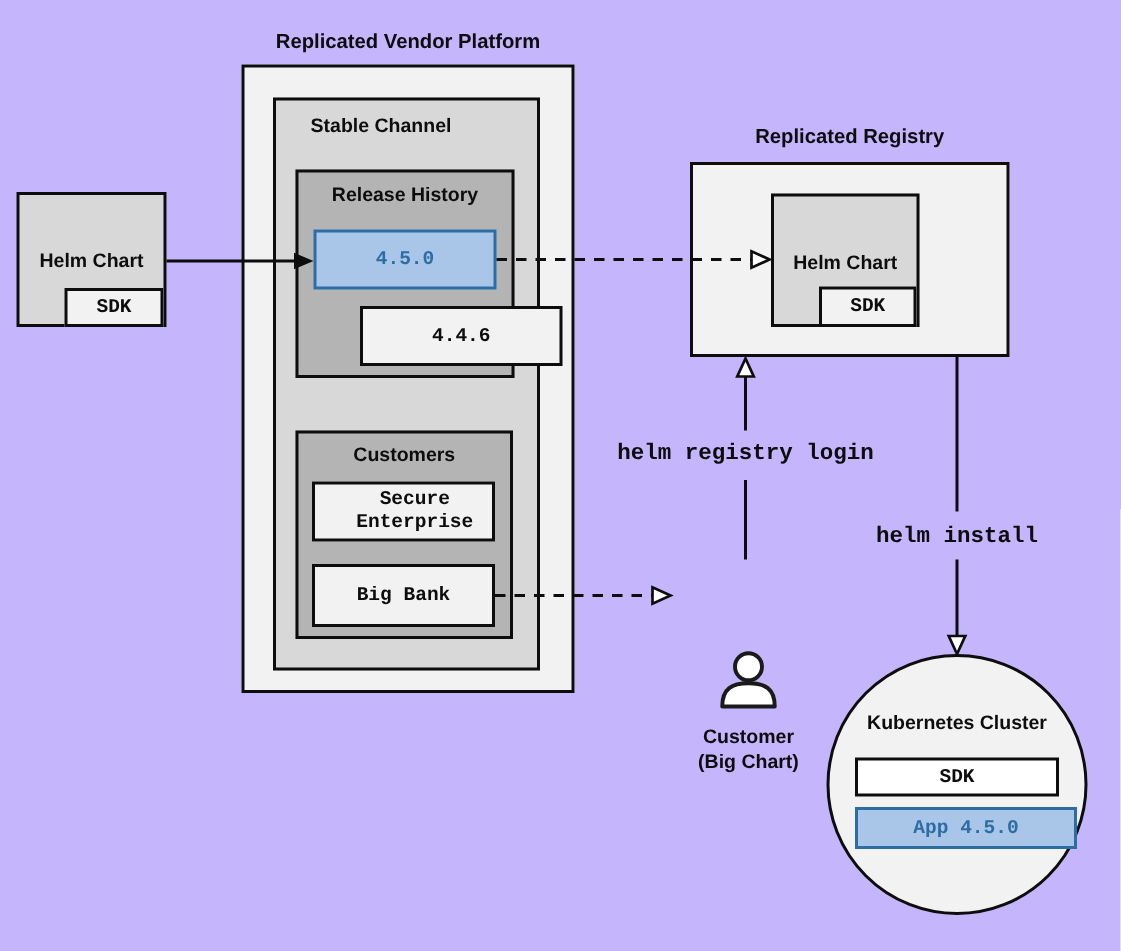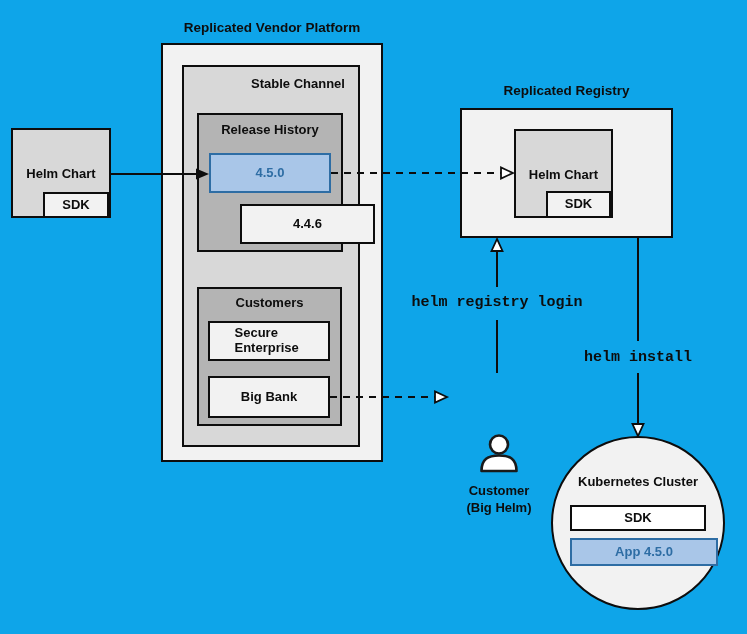--- a/index.html
+++ b/index.html
@@ -1,55 +1,55 @@
 <!DOCTYPE html>
 <html style="--highlight-fill: #a9c6e8; --highlight-border: #2e6da4; --highlight-text: #2e6da4;"><head>
 <meta charset="utf-8">
 <style>
   html,body{margin:0;padding:0;background:#ffffff;}
   #canvas{
-    position:relative;width:747px;height:634px;background:#0ea5e9;overflow:hidden;
+    position:relative;width:747px;height:634px;background:#c4b5fd;overflow:hidden;
     font-family:"Liberation Sans","DejaVu Sans",sans-serif;
   }
   .box{position:absolute;box-sizing:border-box;border:2px solid #0d0d0d;}
   .fill-lightest{background:#f2f2f2;}
   .fill-light{background:#d8d8d8;}
   .fill-mid{background:#b4b4b4;}
   .fill-white{background:#ffffff;}
   .fill-highlight{
     background:var(--highlight-fill,#a9c6e8);
     border-color:var(--highlight-border,#2e6da4);
     color:var(--highlight-text,#2e6da4);
   }
   .lbl{
     position:absolute;display:flex;align-items:center;justify-content:center;
     font-weight:bold;font-size:13px;color:#0d0d0d;text-align:center;line-height:1.15;
   }
   .title{font-size:13.5px;}
   .center-flex{display:flex;align-items:center;justify-content:center;
-    font-weight:bold;font-size:13px;color:#0d0d0d;text-align:left;line-height:1.15;}
+    font-weight:bold;font-size:13px;color:#0d0d0d;text-align:center;line-height:1.15;font-family:Liberation Mono, monospace;}
   .blue-text{color:var(--highlight-text,#2e6da4);}
   .mono{
     position:absolute;font-family:"Liberation Mono","DejaVu Sans Mono",monospace;
     font-weight:bold;font-size:15px;color:#0d0d0d;text-align:center;white-space:nowrap;
   }
   .narrow-60{max-width:62px;}
   .narrow-80{max-width:84px;}
   #arrow-layer{position:absolute;left:0;top:0;width:747px;height:634px;pointer-events:none;}
 </style>
 </head>
 <body>
 
 <div id="canvas">
 
   <div class="lbl title" style="left:161px;top:19px;width:222px;height:18px;">Replicated Vendor Platform</div>
   <div class="box fill-lightest" style="left:161px;top:43px;width:222px;height:419px;"></div>
 
   <div class="box fill-light" style="left:182px;top:65px;width:178px;height:382px;"></div>
-  <div class="lbl" style="left:182px;top:76px;width:144px;height:16px;margin-left:44px;">Stable Channel</div>
+  <div class="lbl" style="left:182px;top:76px;width:144px;height:16px;">Stable Channel</div>
 
   <div class="box fill-mid" style="left:197px;top:113px;width:146px;height:139px;"></div>
   <div class="lbl" style="left:197px;top:122px;width:146px;height:16px;">Release History</div>
   <div class="box fill-highlight center-flex blue-text" style="left:209px;top:153px;width:122px;height:40px;">4.5.0</div>
   <div class="box fill-lightest center-flex" style="left:209px;top:204px;width:135px;height:40px;margin-left:31px;">4.4.6</div>
 
   <div class="box fill-mid" style="left:197px;top:287px;width:145px;height:139px;"></div>
   <div class="lbl" style="left:197px;top:295px;width:145px;height:16px;">Customers</div>
   <div class="box fill-lightest center-flex" style="left:208px;top:321px;width:122px;height:40px;padding-left:15px;">
     <span class="narrow-80">Secure Enterprise</span>
@@ -61,21 +61,21 @@
   <div class="box fill-lightest center-flex" style="left:43px;top:192px;width:66px;height:26px;">SDK</div>
 
   <div class="lbl title" style="left:460px;top:82px;width:213px;height:18px;">Replicated Registry</div>
   <div class="box fill-lightest" style="left:460px;top:108px;width:213px;height:130px;"></div>
   <div class="box fill-light" style="left:514px;top:129px;width:99px;height:89px;"></div>
   <div class="lbl" style="left:514px;top:167px;width:99px;height:16px;">Helm Chart</div>
   <div class="box fill-lightest center-flex" style="left:546px;top:191px;width:65px;height:27px;">SDK</div>
 
 
   <div class="lbl" style="left:444px;top:483px;width:110px;height:16px;">Customer</div>
-  <div class="lbl" style="left:444px;top:500px;width:110px;height:16px;">(Big Helm)</div>
+  <div class="lbl" style="left:444px;top:500px;width:110px;height:16px;">(Big Chart)</div>
 
   <div class="box fill-lightest" style="left:551px;top:436px;width:174px;height:174px;border-radius:50%;"></div>
   <div class="lbl" style="left:551px;top:474px;width:174px;height:16px;">Kubernetes Cluster</div>
   <div class="box fill-white center-flex" style="left:570px;top:505px;width:136px;height:26px;">SDK</div>
   <div class="box fill-highlight center-flex blue-text" style="left:570px;top:538px;width:148px;height:28px;">App 4.5.0</div>
 
   <div class="mono" style="left:397px;top:294px;width:200px;">helm registry login</div>
   <div class="mono" style="left:563px;top:349px;width:150px;">helm install</div>
 
   <svg id="arrow-layer" viewBox="0 0 747 634">

